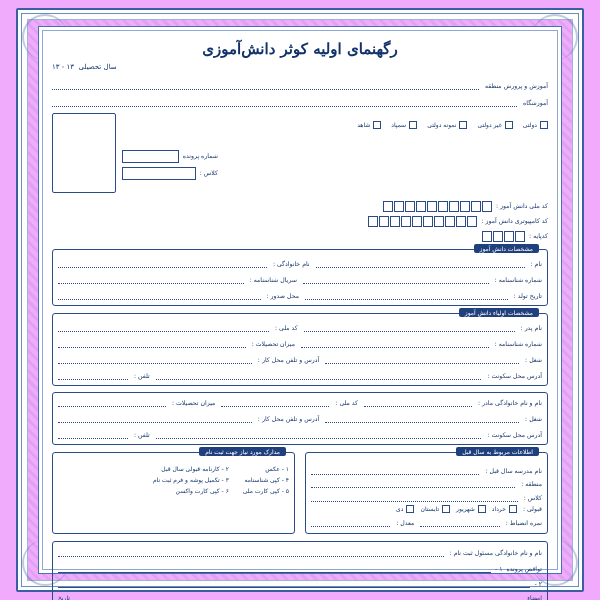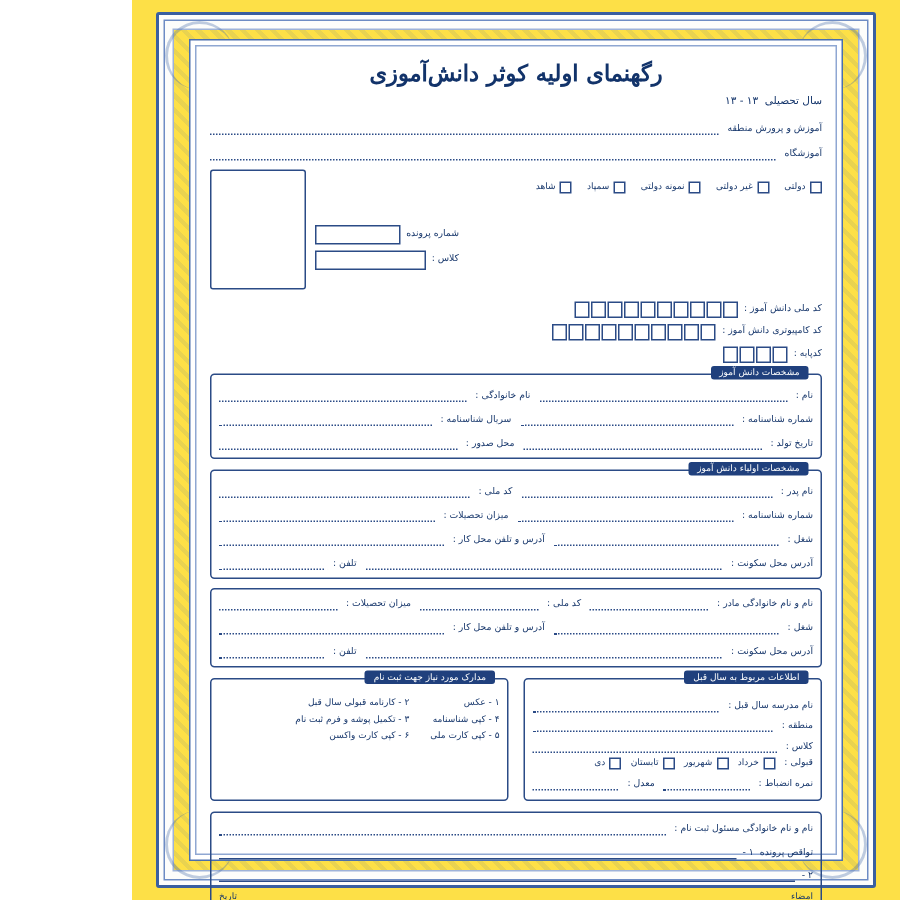--- a/index.html
+++ b/index.html
@@ -3,22 +3,22 @@
 <meta charset="utf-8">
 <style>
   html,body{margin:0;padding:0;}
   body{
     width:600px;height:600px;overflow:hidden;
     background:#ffffff;
     font-family:"DejaVu Sans","Liberation Sans",sans-serif;
     color:#16366b;
   }
   .page{
-    position:relative;width:512px;height:600px;
-    background:#fde047;
+    position:relative;width:600px;height:600px;
+    background:#f0abfc;
     text-decoration:underline;
   }
   
   .frame-outer{
     position:absolute;left:16px;top:8px;right:16px;bottom:8px;
     border:2px solid #3a5fa0;
     border-radius:2px;
     background:
       repeating-linear-gradient(45deg,rgba(58,95,160,.10) 0 3px,rgba(255,255,255,0) 3px 7px);
     box-shadow:inset 0 0 0 3px #fdfdfb, inset 0 0 0 4px #6e8cc4, inset 0 0 0 9px #fdfdfb, inset 0 0 0 10px #9fb3d8;
@@ -50,21 +50,21 @@
   }
 
   
   .title{
     text-align:center;
     font-family:"DejaVu Serif","Liberation Serif",serif;
     font-size:15px;font-weight:bold;color:#12336a;
     letter-spacing:.5px;margin-top:4px;
   }
   .subtitle{
-    text-align:right;font-size:7px;margin-top:4px;color:#12336a;
+    text-align:left;font-size:7px;margin-top:4px;color:#12336a;
   }
   .subtitle .dash{letter-spacing:2px;}
 
   .row{display:flex;align-items:flex-end;gap:6px;}
   .dots{
     flex:1;border-bottom:1px dotted #2b4b86;height:9px;
   }
   .line{
     flex:1;border-bottom:1px solid #2b4b86;height:9px;
   }

